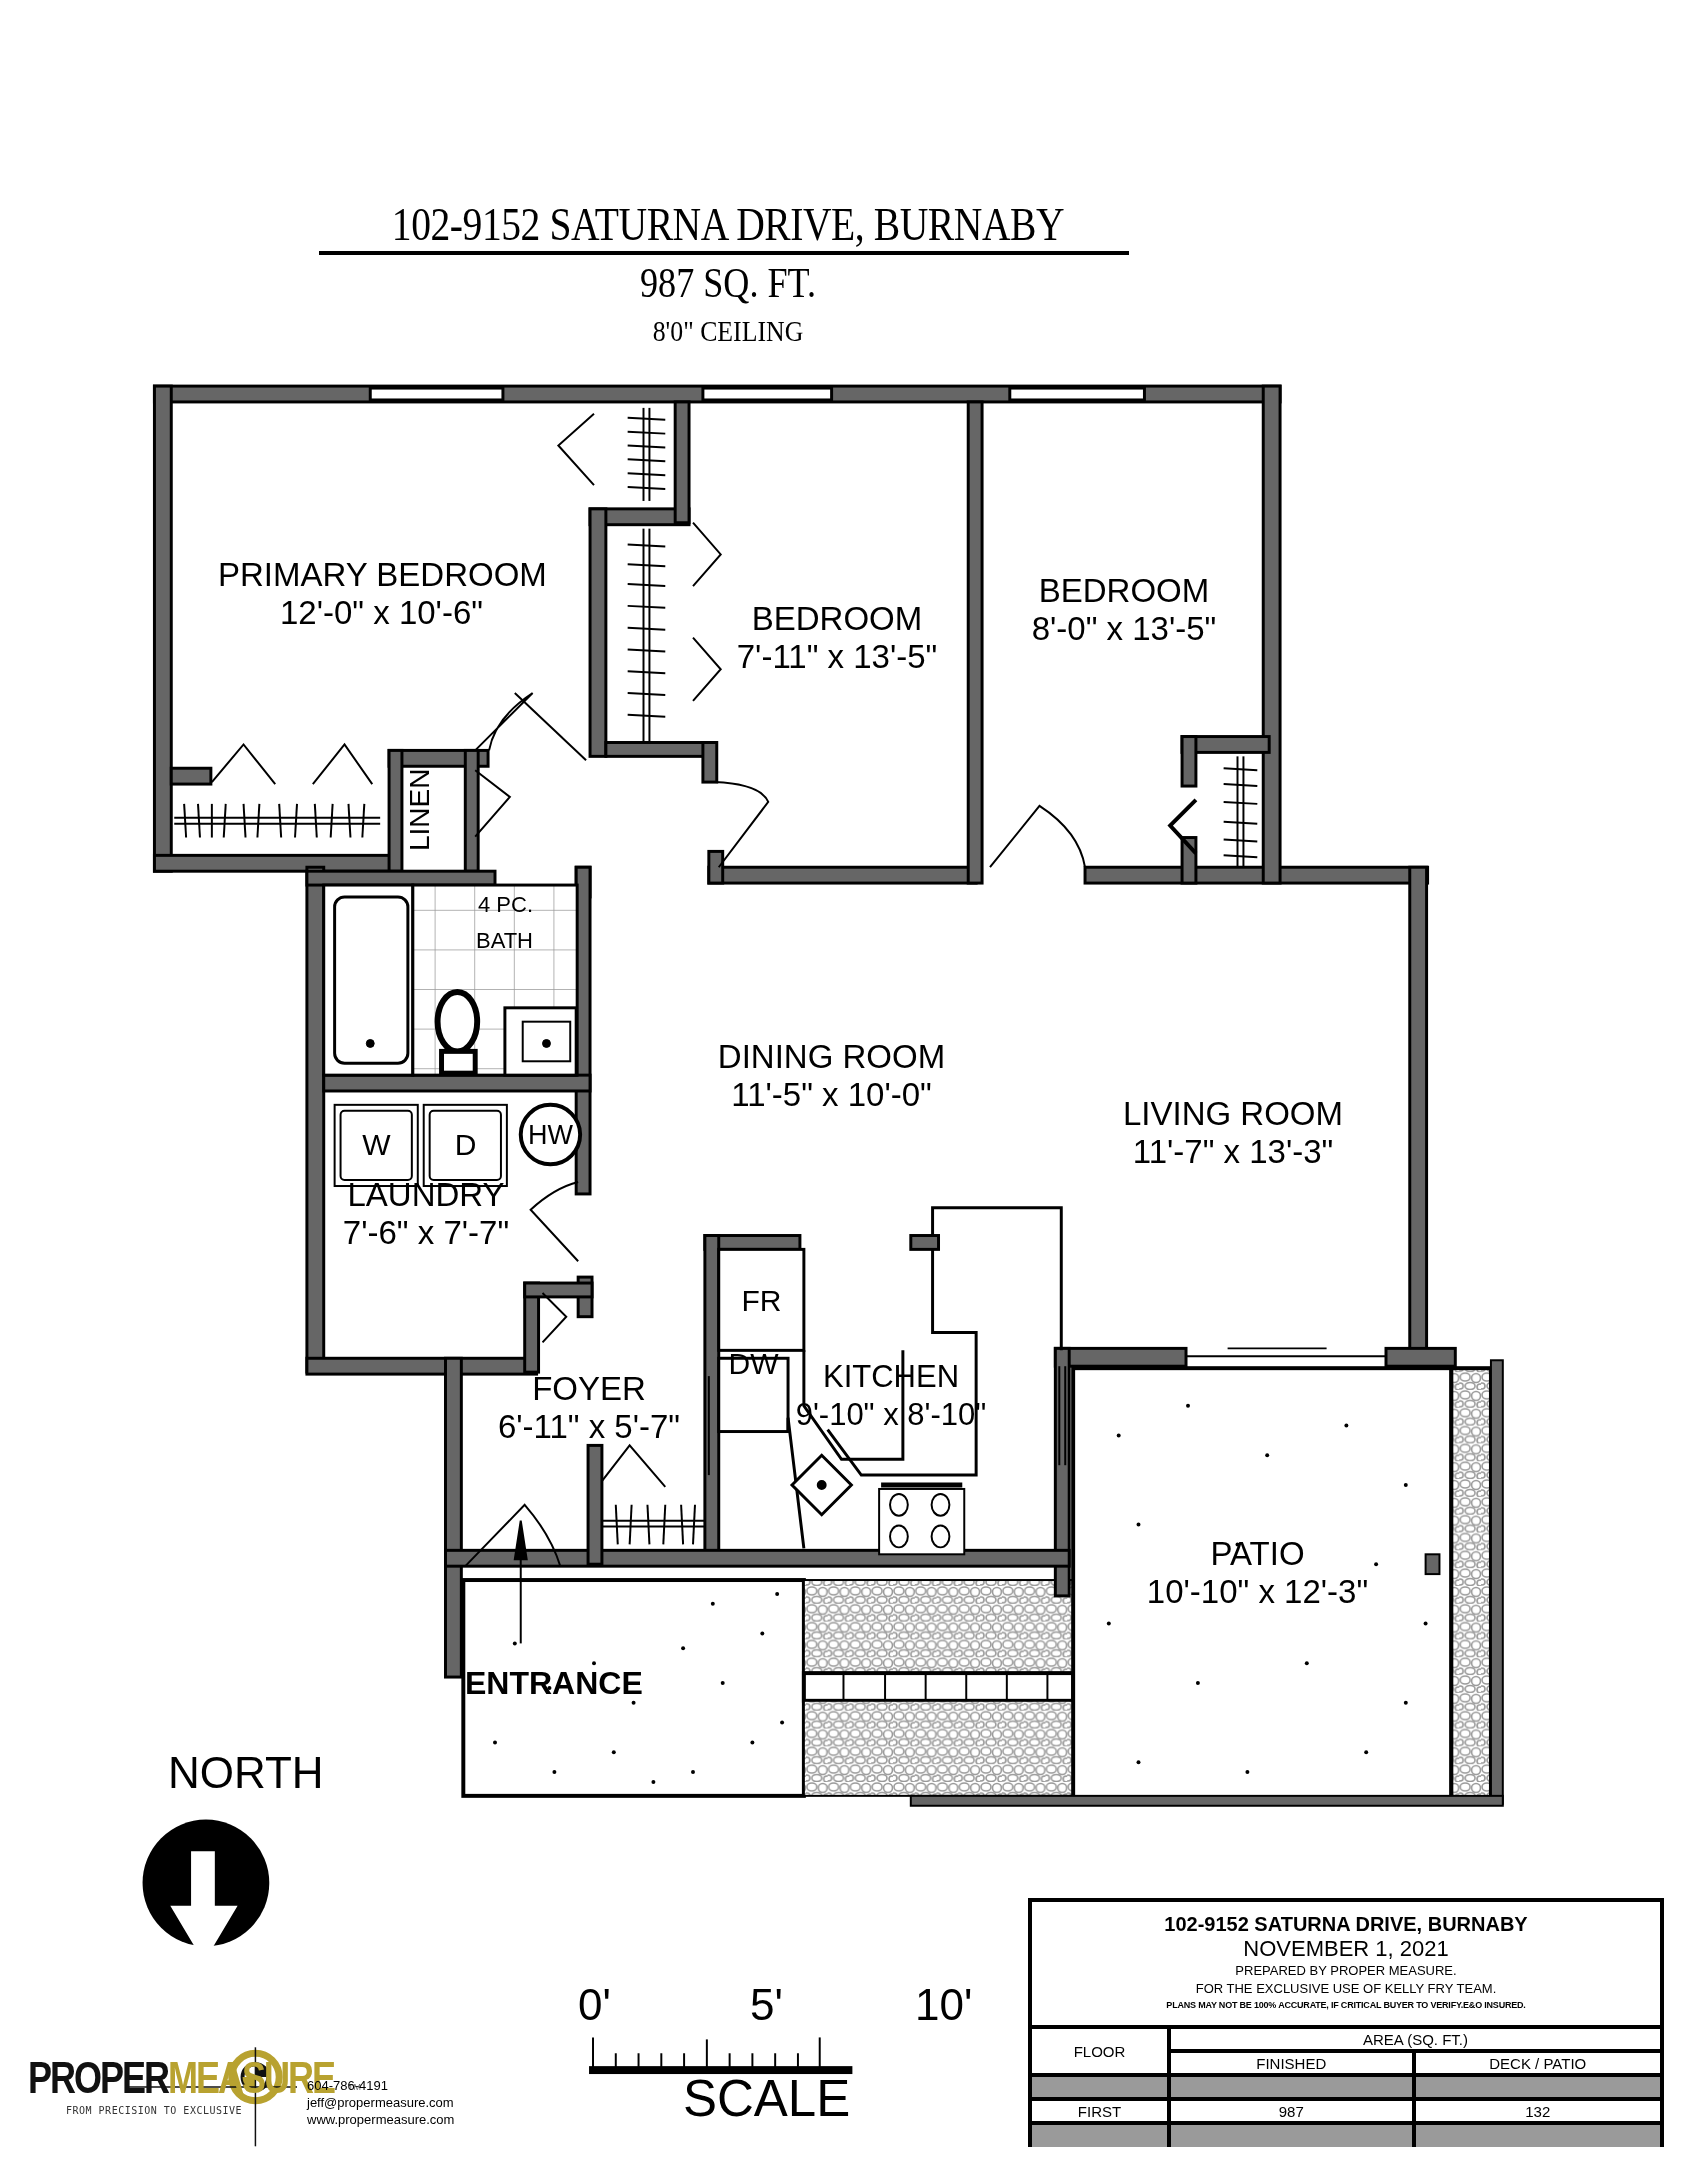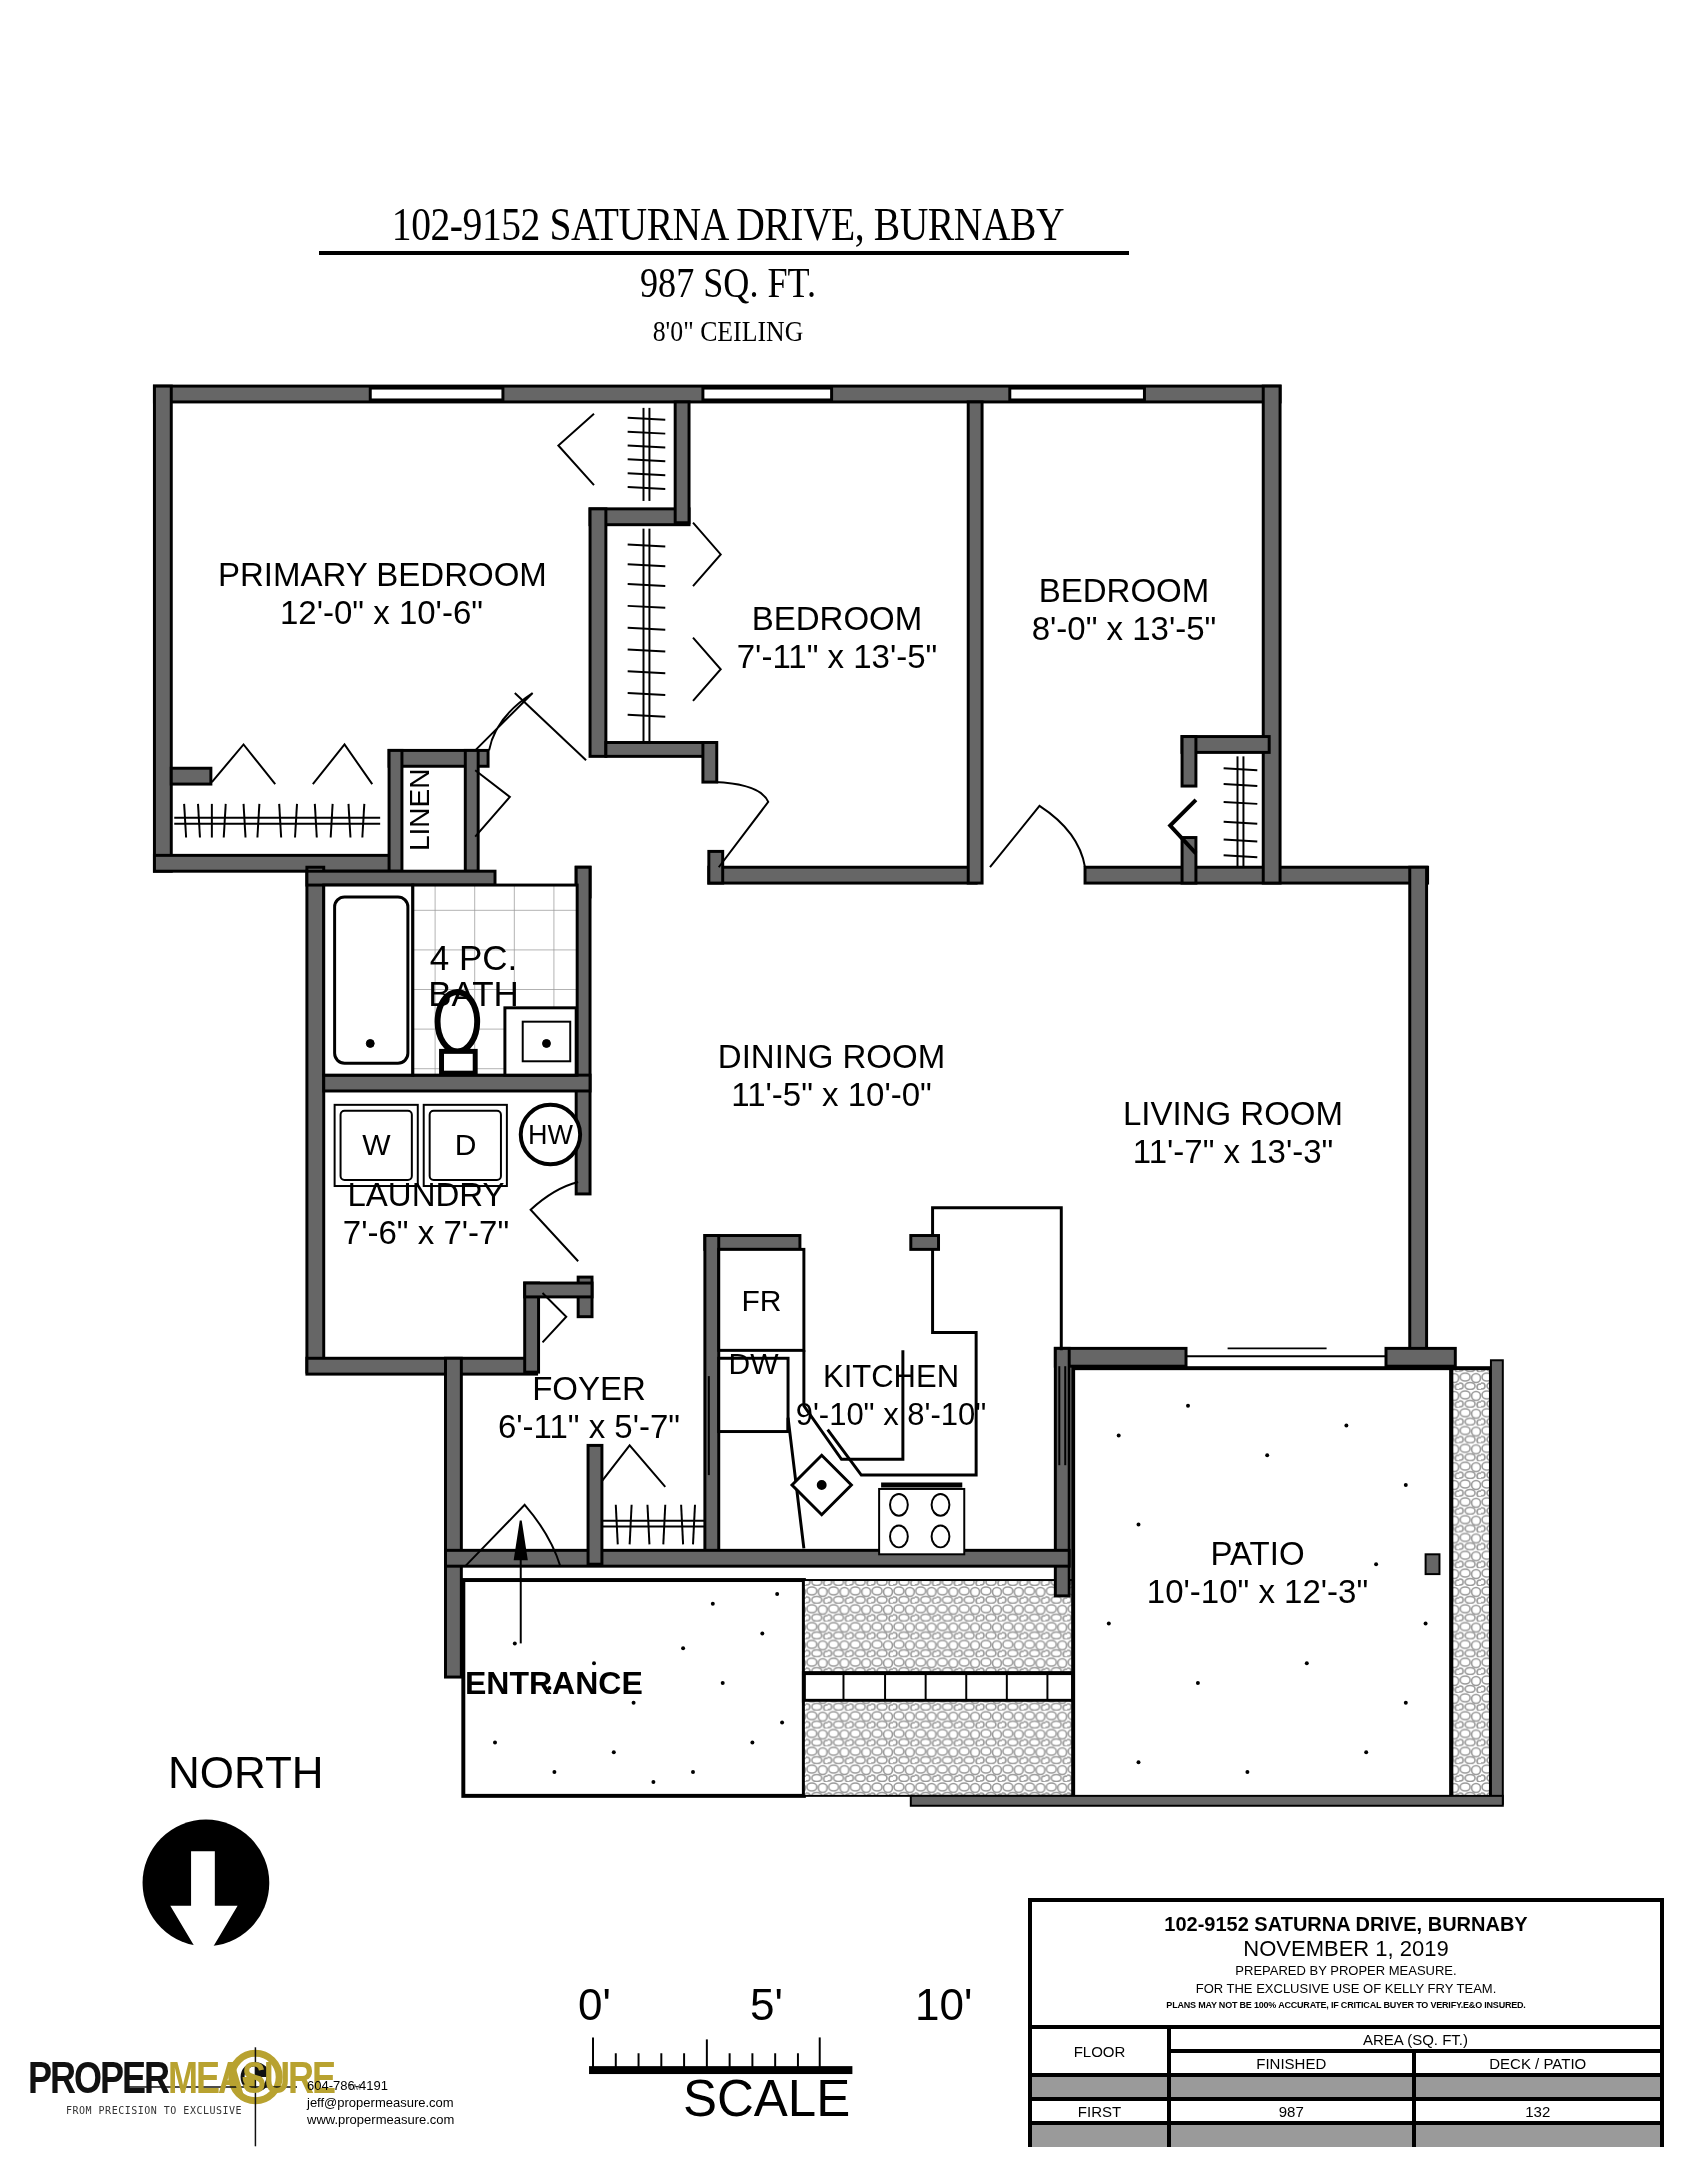--- a/index.html
+++ b/index.html
@@ -366,21 +366,21 @@
 </div>
 <div class="room-label" style="left:713px; top:600px; width:248px;">
   <span>BEDROOM</span>
   <span class="dims">7'-11" x 13'-5"</span>
 </div>
 <div class="room-label" style="left:1010px; top:572px; width:228px;">
   <span>BEDROOM</span>
   <span class="dims">8'-0" x 13'-5"</span>
 </div>
 <div class="fix-label" style="left:400px; top:782px; width:59px; height:79px; transform:rotate(-90deg); font-size:28px; line-height:59px;">LINEN</div>
-<div class="room-label" style="left:414px; top:940px; width:119px; text-align:center; font-size:35px; line-height:36px;">
+<div class="room-label" style="left:414px; top:887px; width:119px; text-align:right; font-size:22px; line-height:36px;">
   <span>4 PC.</span>
   <span class="dims">BATH</span>
 </div>
 <div class="room-label" style="left:693px; top:1038px; width:277px;">
   <span>DINING ROOM</span>
   <span class="dims">11'-5" x 10'-0"</span>
 </div>
 <div class="room-label" style="left:1109px; top:1095px; width:248px;">
   <span>LIVING ROOM</span>
   <span class="dims">11'-7" x 13'-3"</span>
@@ -412,21 +412,21 @@
 <div class="abs north-label">NORTH</div>
 
 <div class="abs scale-num" style="left:578px; top:1980px;">0'</div>
 <div class="abs scale-num" style="left:750px; top:1980px;">5'</div>
 <div class="abs scale-num" style="left:915px; top:1980px;">10'</div>
 <div class="abs scale-label">SCALE</div>
 
 <div class="abs tb">
   <div class="tb-head">
     <div class="tb-addr">102-9152 SATURNA DRIVE, BURNABY</div>
-    <div class="tb-date">NOVEMBER 1, 2019</div>
+    <div class="tb-date">NOVEMBER 1, 2021</div>
     <div class="tb-prep">PREPARED BY PROPER MEASURE.</div>
     <div class="tb-prep">FOR THE EXCLUSIVE USE OF KELLY FRY TEAM.</div>
     <div class="tb-disc">PLANS MAY NOT BE 100% ACCURATE, IF CRITICAL BUYER TO VERIFY.E&amp;O INSURED.</div>
   </div>
   <div class="tb-grid">
     <div class="tb-cell b-r b-b" style="grid-row:1 / span 2;">FLOOR</div>
     <div class="tb-cell b-b" style="grid-column:2 / span 2;">AREA (SQ. FT.)</div>
     <div class="tb-cell b-r b-b">FINISHED</div>
     <div class="tb-cell b-b">DECK / PATIO</div>
 

